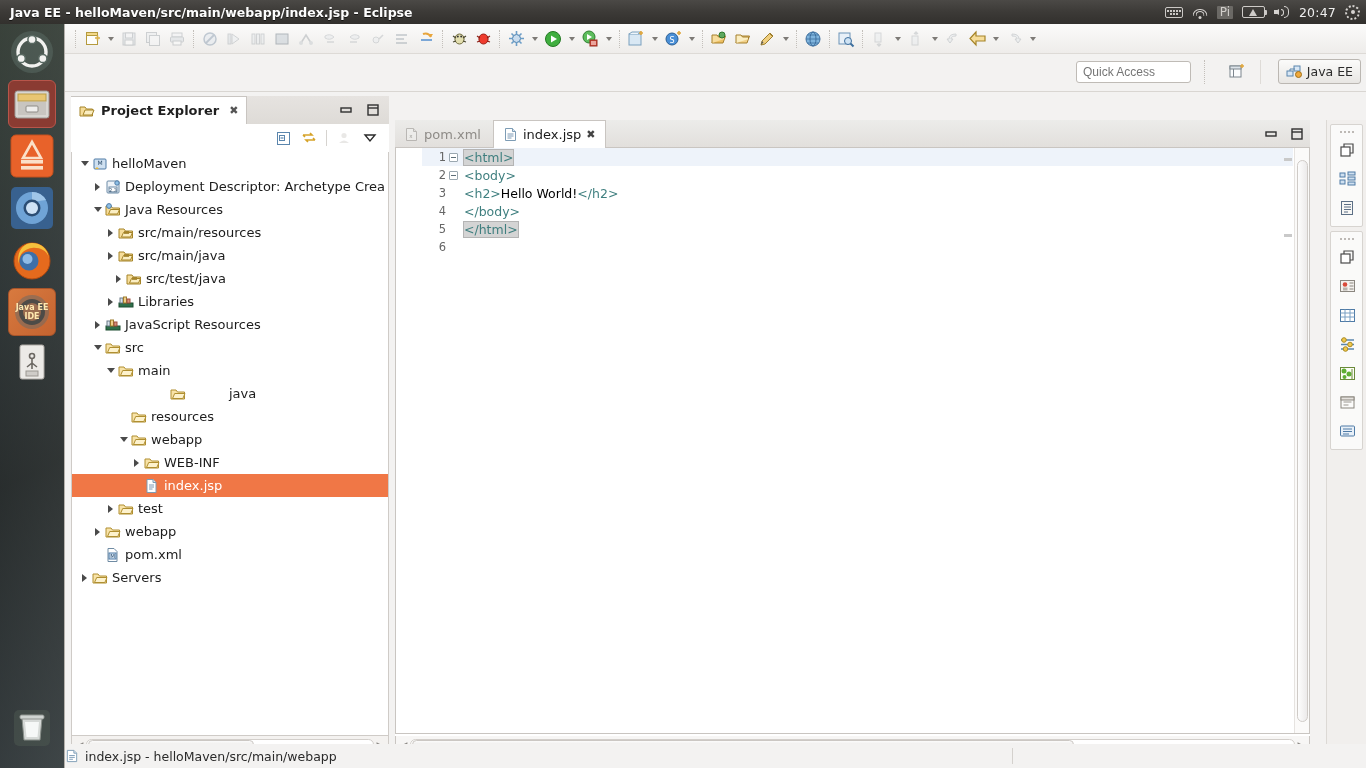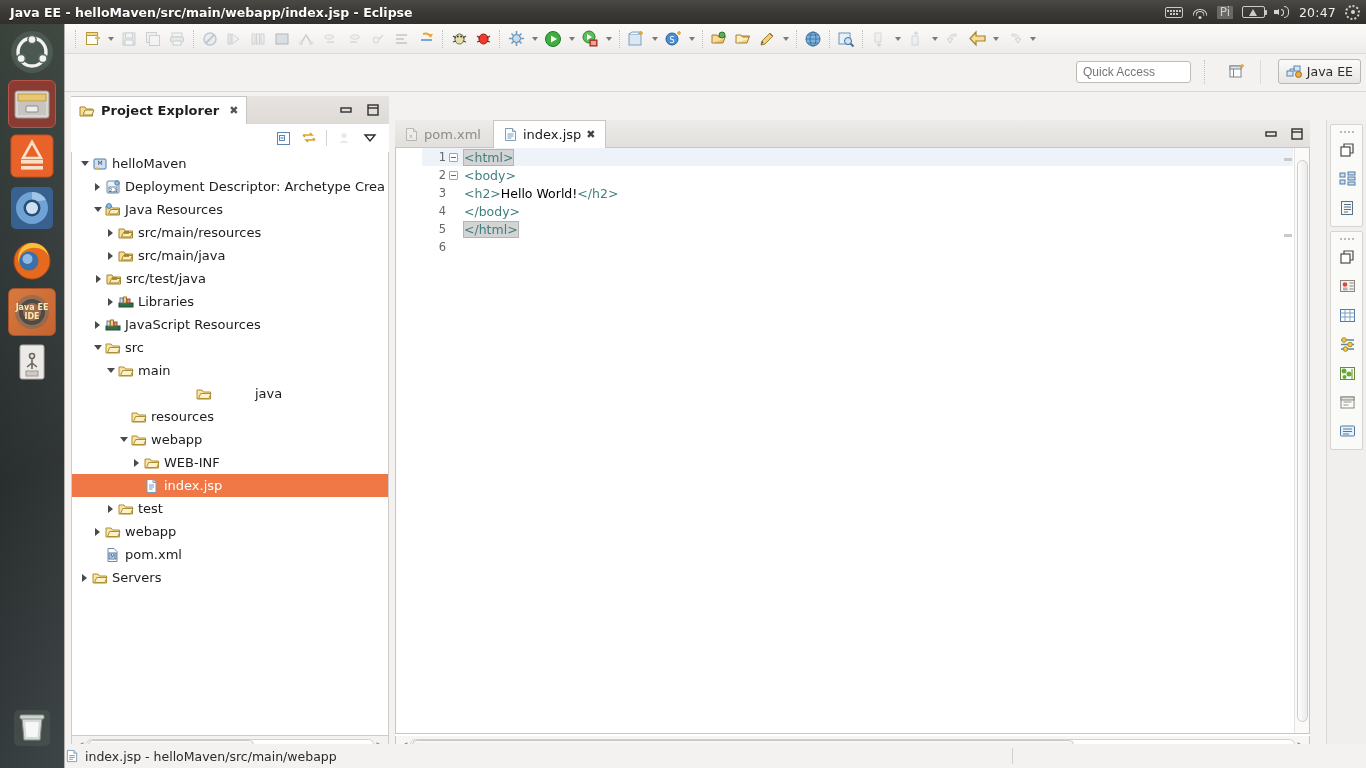--- a/index.html
+++ b/index.html
@@ -695,21 +695,21 @@
             </div>
             <div class="tree-ico">
               <svg width="16" height="16" viewBox="0 0 16 16">
                 <path d="M1 13 V4 h5 l1.5 2 h7 v7 z" fill="#f6dd9a" stroke="#a58428"></path>
                 <path d="M3.5 12 l2 -4.5 h9 l-2 4.5 z" fill="#fbeec2" stroke="#a58428"></path>
                 <path d="M6 6.5 h5 M6 8.5 h5" stroke="#9a7a22" stroke-width=".8"></path>
               </svg>
             </div>
             <span>src/main/java</span>
           </div>
-          <div class="tree-row" style="padding-left: 20px;">
+          <div class="tree-row" style="padding-left: 40px;">
             <div class="twisty">
               <s class="collapsed"></s>
             </div>
             <div class="tree-ico">
               <svg width="16" height="16" viewBox="0 0 16 16">
                 <path d="M1 13 V4 h5 l1.5 2 h7 v7 z" fill="#f6dd9a" stroke="#a58428"></path>
                 <path d="M3.5 12 l2 -4.5 h9 l-2 4.5 z" fill="#fbeec2" stroke="#a58428"></path>
                 <path d="M6 6.5 h5 M6 8.5 h5" stroke="#9a7a22" stroke-width=".8"></path>
               </svg>
             </div>
@@ -760,21 +760,21 @@
               <s class="expanded"></s>
             </div>
             <div class="tree-ico">
               <svg width="16" height="16" viewBox="0 0 16 16">
                 <path d="M1 13 V4 h5 l1.5 2 h7 v7 z" fill="#f8e3a8" stroke="#b08f31"></path>
                 <path d="M2.5 12.5 l2.2 -5 h10.3 l-2.2 5 z" fill="#fdf2cd" stroke="#b08f31"></path>
               </svg>
             </div>
             <span>main</span>
           </div>
-          <div class="tree-row" style="padding-left: 71px; gap: 39px;">
+          <div class="tree-row" style="padding-left: 45px; gap: 39px;">
             <div class="twisty"></div>
             <div class="tree-ico">
               <svg width="16" height="16" viewBox="0 0 16 16">
                 <path d="M1 13 V4 h5 l1.5 2 h7 v7 z" fill="#f8e3a8" stroke="#b08f31"></path>
                 <path d="M2.5 12.5 l2.2 -5 h10.3 l-2.2 5 z" fill="#fdf2cd" stroke="#b08f31"></path>
               </svg>
             </div>
             <span>java</span>
           </div>
           <div class="tree-row" style="padding-left: 45px;">

